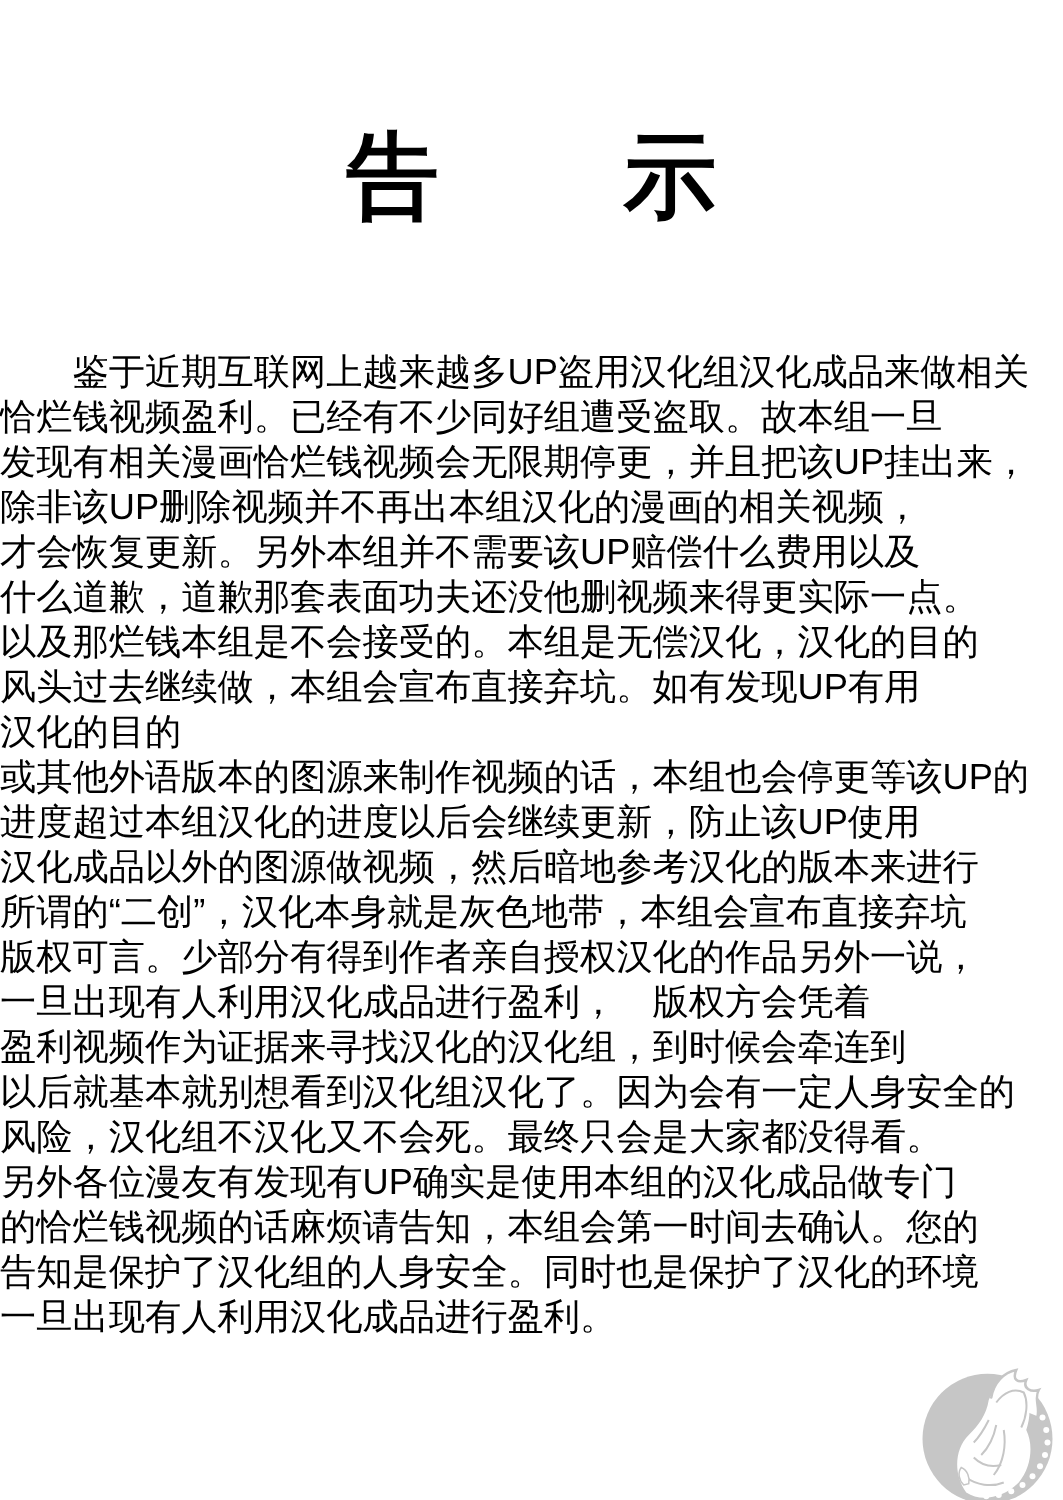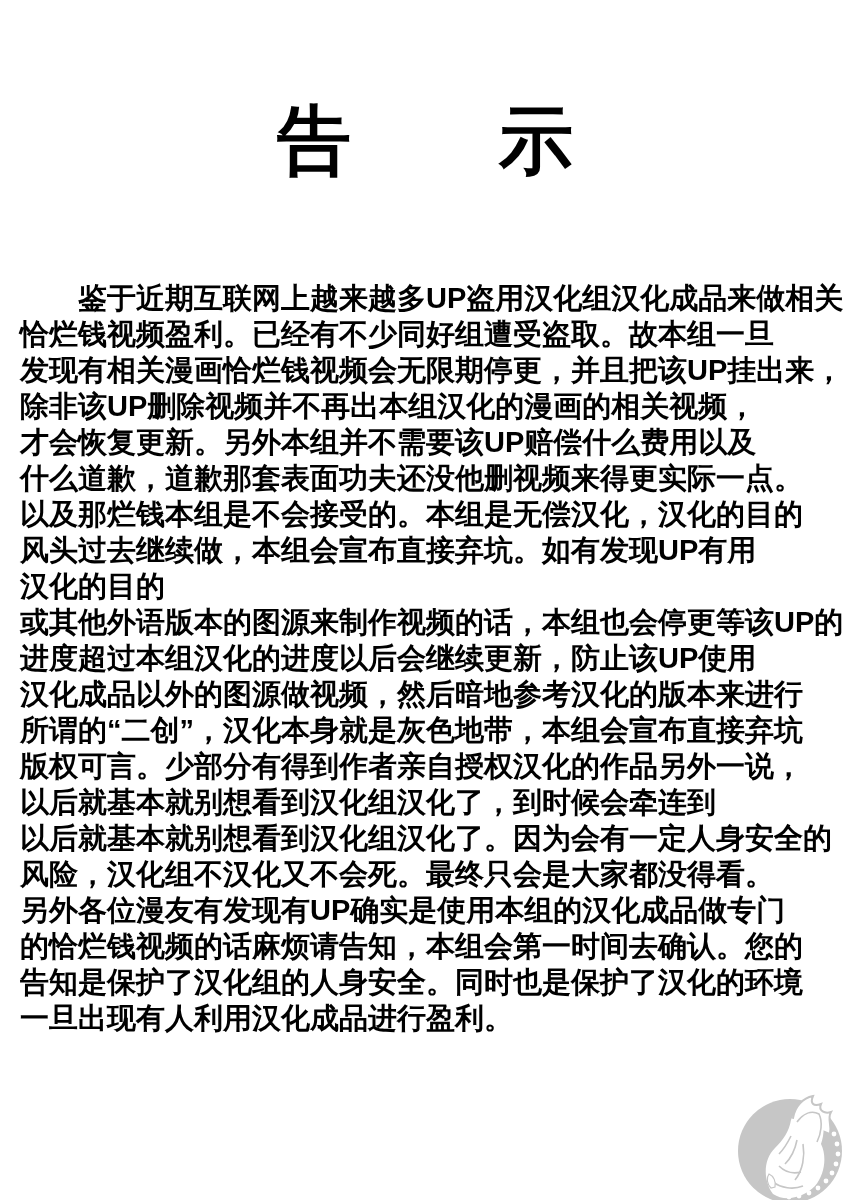--- a/index.html
+++ b/index.html
@@ -21,26 +21,26 @@
     justify-content: center;
     gap: 148px;
     font-size: 74px;
     line-height: 1;
     font-weight: 900;
     color: #000000;
   }
   .title span { display: block; }
   .body-text {
     position: absolute;
-    left: 20px;
+    left: 0;
     top: 280px;
     width: 828px;
     font-size: 29px;
     line-height: 36px;
-    font-weight: 700;
+    font-weight: 400;
     color: #000000;
   }
   .line {
     white-space: pre;
     height: 36px;
   }
   .watermark {
     position: absolute;
     left: 733px;
     top: 1092px;
@@ -67,21 +67,22 @@
     <div class="line">才会恢复更新。另外本组并不需要该UP赔偿什么费用以及</div>
     <div class="line">什么道歉，道歉那套表面功夫还没他删视频来得更实际一点。</div>
     <div class="line">以及那烂钱本组是不会接受的。本组是无偿汉化，汉化的目的</div>
     <div class="line">风头过去继续做，本组会宣布直接弃坑。如有发现UP有用</div>
     <div class="line">汉化的目的</div>
     <div class="line">或其他外语版本的图源来制作视频的话，本组也会停更等该UP的</div>
     <div class="line">进度超过本组汉化的进度以后会继续更新，防止该UP使用</div>
     <div class="line">汉化成品以外的图源做视频，然后暗地参考汉化的版本来进行</div>
     <div class="line">所谓的“二创”，汉化本身就是灰色地带，本组会宣布直接弃坑</div>
     <div class="line">版权可言。少部分有得到作者亲自授权汉化的作品另外一说，</div>
-    <div class="line">以后就基本就别想看到汉化组汉化了，到时候会牵连到</div>
+    <div class="line">一旦出现有人利用汉化成品进行盈利，　版权方会凭着</div>
+    <div class="line">盈利视频作为证据来寻找汉化的汉化组，到时候会牵连到</div>
     <div class="line">以后就基本就别想看到汉化组汉化了。因为会有一定人身安全的</div>
     <div class="line">风险，汉化组不汉化又不会死。最终只会是大家都没得看。</div>
     <div class="line">另外各位漫友有发现有UP确实是使用本组的汉化成品做专门</div>
     <div class="line">的恰烂钱视频的话麻烦请告知，本组会第一时间去确认。您的</div>
     <div class="line">告知是保护了汉化组的人身安全。同时也是保护了汉化的环境</div>
     <div class="line">一旦出现有人利用汉化成品进行盈利。</div>
   </div>
 
   <svg class="watermark" viewBox="0 0 114 114" xmlns="http://www.w3.org/2000/svg">
 

